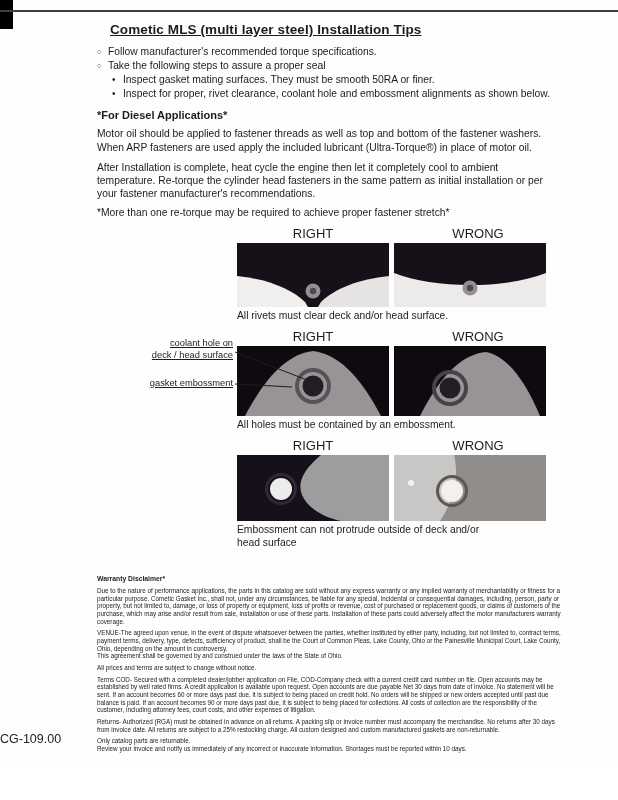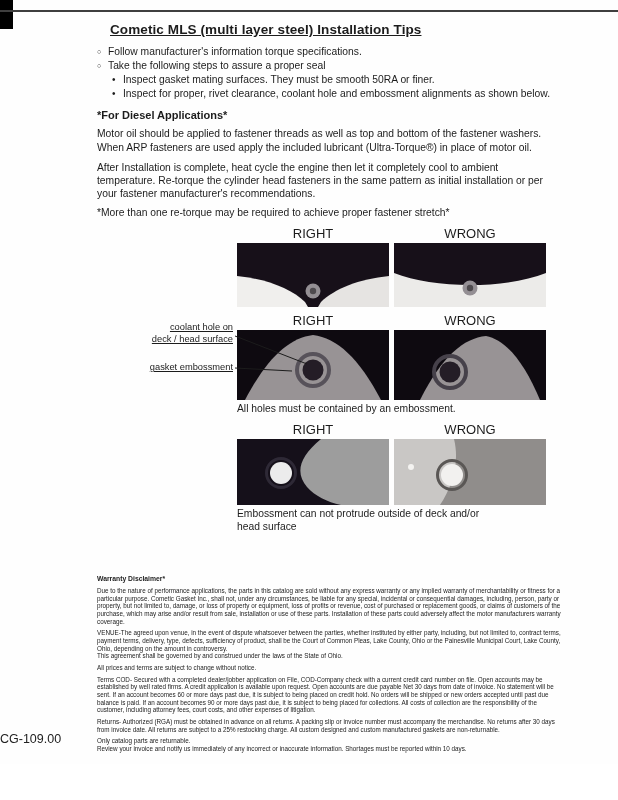--- a/index.html
+++ b/index.html
@@ -20,21 +20,21 @@
   .tip-marker { flex:none; width:11px; text-align:left; }
   .tip-marker.circle::before { content:"○"; font-size:7px; position:relative; top:-1px; }
   .subtips { margin-left:15px;text-align:right; }
   .tip-marker.dot::before { content:"•"; font-size:10px; }
 
   .diesel-heading { font-size:11px; font-weight:bold; margin:9px 0 6px 0; }
   .para { font-size:10.3px; line-height:1.28; margin-bottom:7px; width:458px; }
   .note { font-size:10.3px; margin:4px 0 9px 0; }
 
   .figure { position:relative; margin-bottom:7px; }
-  .fig-labels { display:flex; gap:5px; margin-left:140px; }
+  .fig-labels { display:flex; gap:13px; margin-left:140px; }
   .fig-label { width:152px; text-align:center; font-size:13px; line-height:14px; }
   .fig-row { display:flex; gap:5px; margin-left:140px; margin-top:2px; }
   .fig-img { display:block; }
   .fig-caption { font-size:10.3px; line-height:1.25; margin:3px 0 0 140px; }
   .fig-caption.narrow { width:250px; }
 
   .callout { position:absolute; text-align:right; font-size:9.3px; line-height:1.25;text-decoration:underline; }
   .callout-coolant { top:8px; left:14px; width:122px; }
   .callout-emboss  { top:48px; left:14px; width:122px; }
   .callout-lines { position:absolute; top:0; left:0; pointer-events:none; }
@@ -53,21 +53,21 @@
   <div class="scan-corner"></div>
   <div class="scan-topline"></div>
 
   <div class="content">
 
     <h1 class="title">Cometic MLS (multi layer steel) Installation Tips</h1>
 
     <div class="tips">
       <div class="tip">
         <span class="tip-marker circle"></span>
-        <span>Follow manufacturer's information torque specifications.</span>
+        <span>Follow manufacturer's recommended torque specifications.</span>
       </div>
       <div class="tip">
         <span class="tip-marker circle"></span>
         <span>Take the following steps to assure a proper seal</span>
       </div>
       <div class="subtips">
         <div class="tip">
           <span class="tip-marker dot"></span>
           <span>Inspect gasket mating surfaces.  They must be smooth 50RA or finer.</span>
         </div>
@@ -96,20 +96,21 @@
           <circle cx="76" cy="48" r="7.5" fill="#948f94"></circle>
           <circle cx="76" cy="48" r="3.2" fill="#4e4a4e"></circle>
         </svg>
         <svg class="fig-img" width="152" height="64" viewBox="0 0 152 64">
           <rect width="152" height="64" fill="#171019"></rect>
           <path d="M0,64 L0,30 C40,46 112,46 152,30 L152,64 Z" fill="#ecebe9"></path>
           <circle cx="76" cy="45" r="7.5" fill="#948f94"></circle>
           <circle cx="76" cy="45" r="3.2" fill="#4e4a4e"></circle>
         </svg>
       </div>
+      <div class="fig-caption">All rivets must clear deck and/or head surface.</div>
     </div>
 
     <div class="figure">
       <div class="fig-labels">
         <span class="fig-label">RIGHT</span>
         <span class="fig-label">WRONG</span>
       </div>
       <div class="fig-row">
         <svg class="fig-img" width="152" height="70" viewBox="0 0 152 70">
           <rect width="152" height="70" fill="#0e0a10"></rect>

